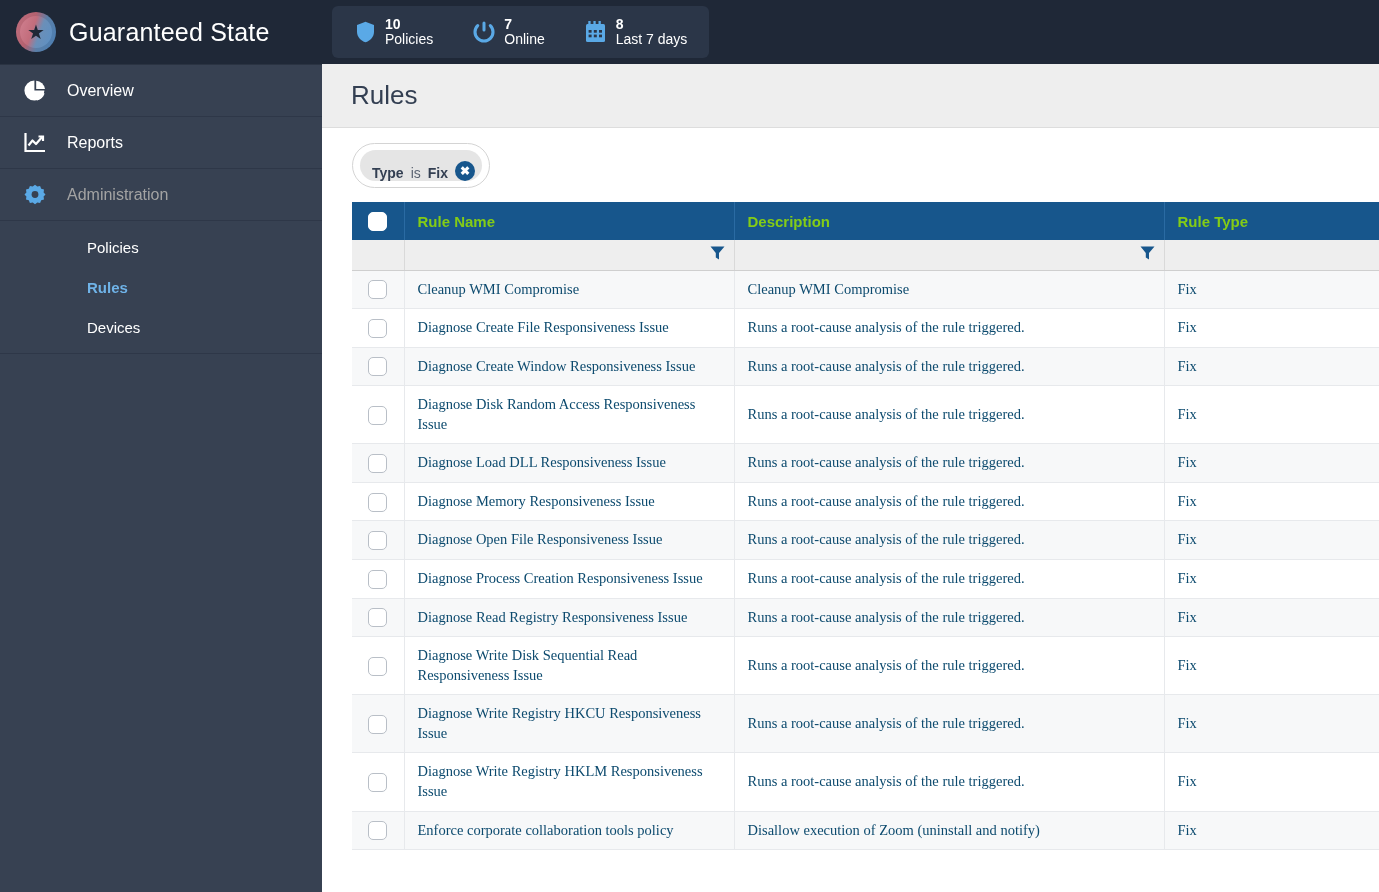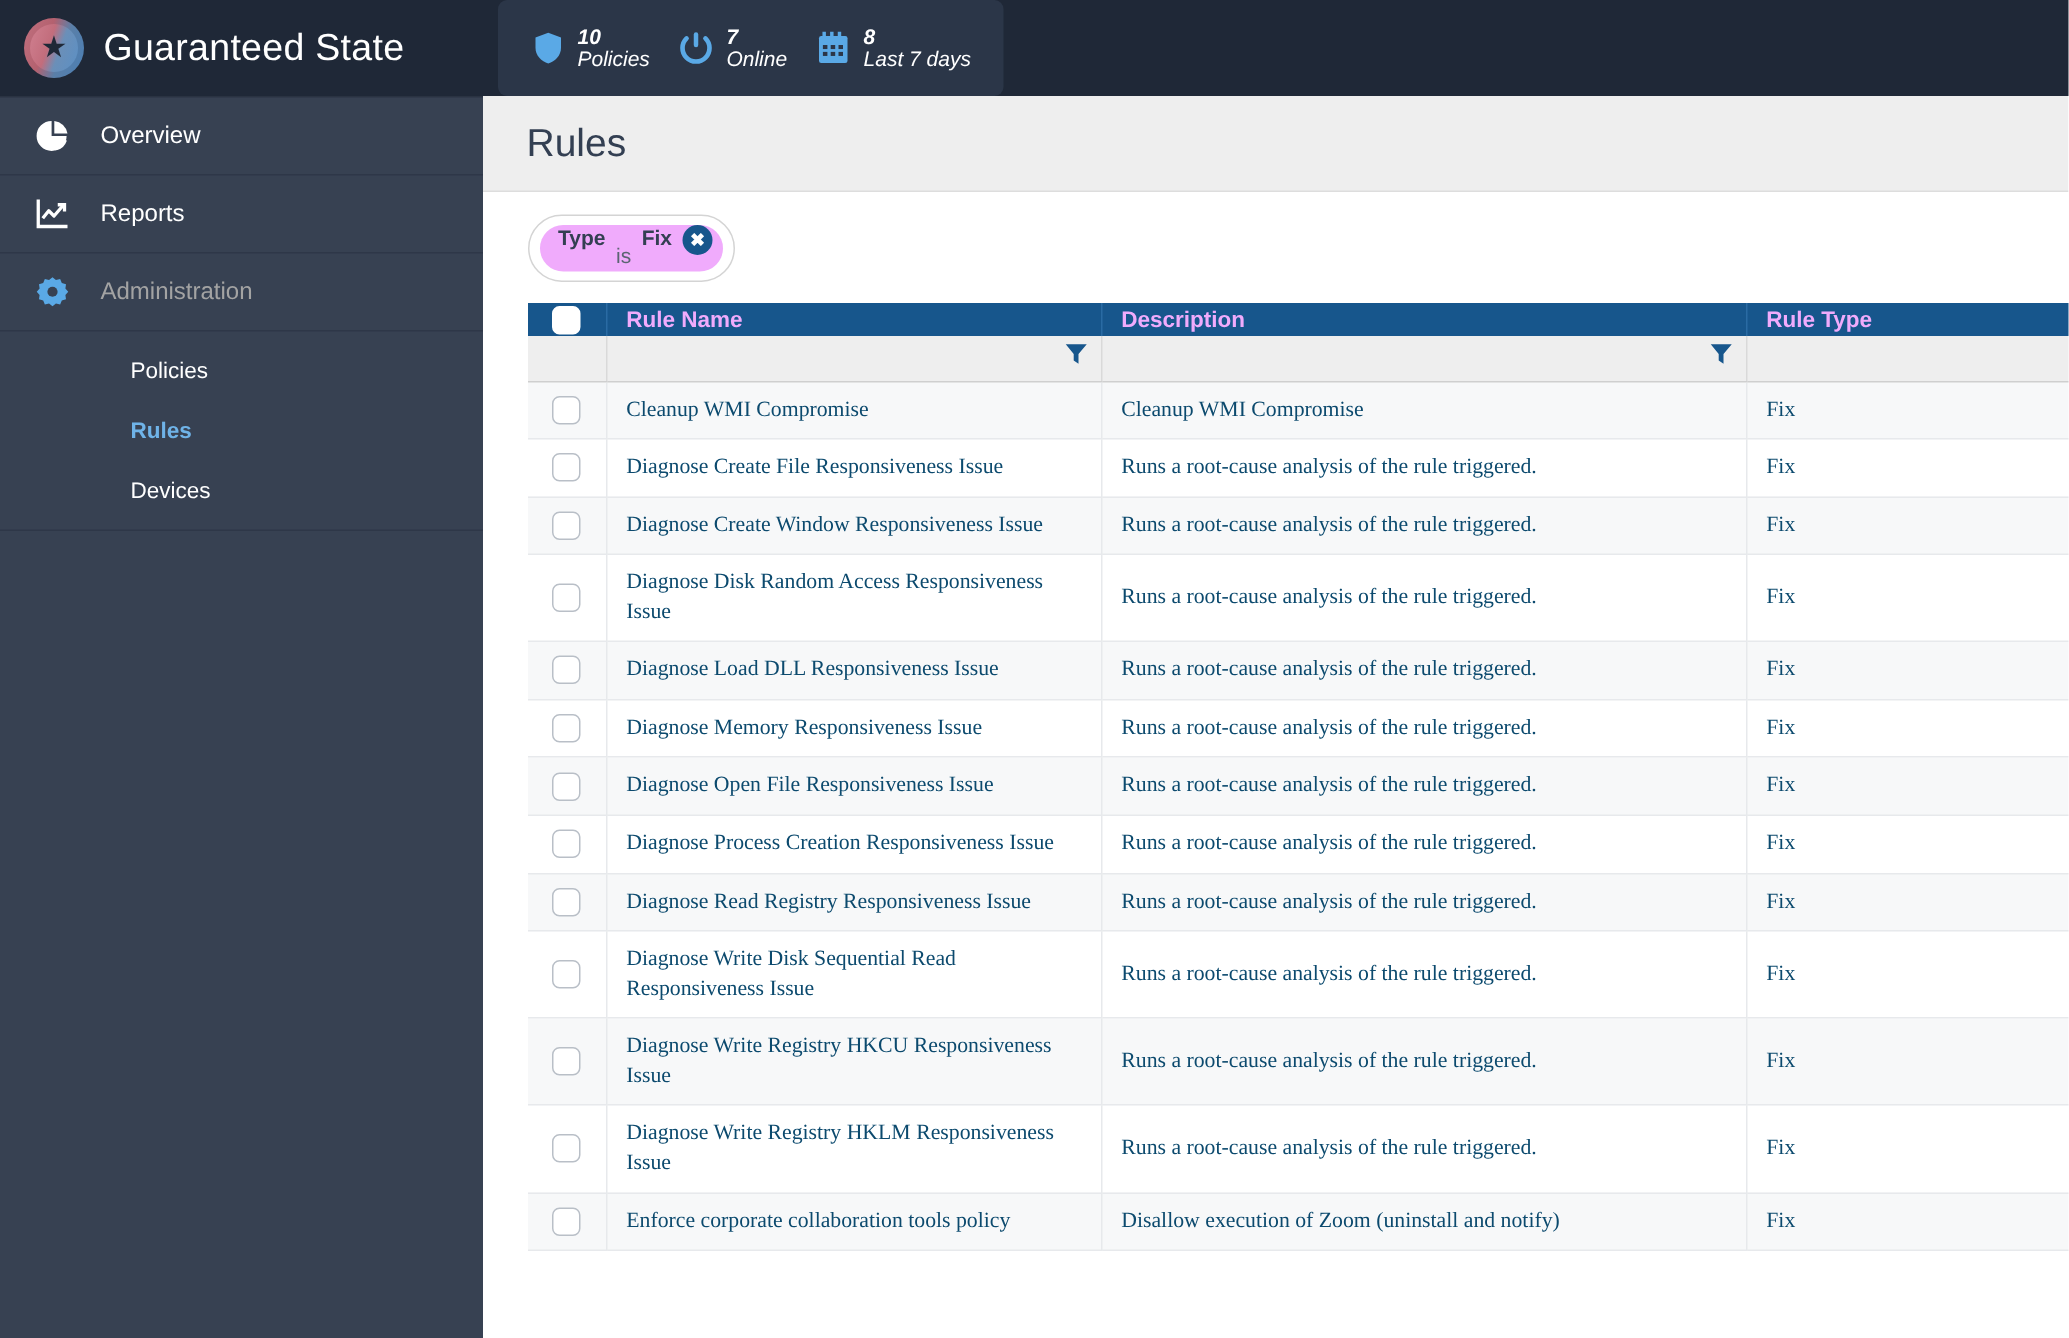--- a/index.html
+++ b/index.html
@@ -40,26 +40,25 @@
     position: relative; z-index: 2;
     color: #1f2837; font-size: 20px; line-height: 20px;
   }
   #brandname {
     color: #ffffff; font-size: 25px; margin-left: 13px;
     font-weight: 400; letter-spacing: .2px; white-space: nowrap;
   }
   #stats {
     background: #2b3648;
     border-radius: 6px;
-    height: 64px;
+    height: 52px;
     display: flex; align-items: center;
     padding: 0 22px;
-    gap: 20px;
+    gap: 40px;
     margin-left: 10px;
-    font-style: italic;
   }
   .stat { display: flex; align-items: center; gap: 9px; }
   .stat .sicon { width: 22px; height: 24px; display: flex; align-items: center; justify-content: center; color: #5aa9e6; }
   .stat .stxt { display: flex; flex-direction: column; line-height: 1.05; }
   .stat .snum { color: #ffffff; font-size: 14px; font-weight: bold; }
   .stat .slbl { color: #ffffff; font-size: 14px; font-weight: 400; }
 
   
   #sidebar {
     position: absolute; top: 64px; left: 0;
@@ -106,45 +105,45 @@
   #pagetitle { font-size: 26px; color: #333f52; font-weight: 400; }
 
   #filterzone { height: 74px; display: flex; align-items: center; padding-left: 30px; }
   #chip {
     display: inline-flex; align-items: center;
     height: 45px; border: 1px solid #d4d4d4; border-radius: 24px;
     background: #ffffff; padding: 0 7px;
     cursor: pointer;
   }
   #chipinner {
-    display: inline-flex; align-items: flex-start; gap: 7px;
-    background: #f0abfc; border-radius: 18px;
+    display: inline-flex; align-items: flex-end; gap: 7px;
+    background: #e5e5e5; border-radius: 18px;
     height: 31px; padding: 0 7px 0 12px;
   }
   #chipinner .ct { font-size: 14px; color: #333f52; font-weight: bold; }
   #chipinner .cm { font-size: 14px; color: #5b6472; font-weight: 400; margin-top: 12px; }
   #chipx {
     width: 20px; height: 20px; border-radius: 50%;
     background: #17568c; color: #ffffff;
     display: inline-flex; align-items: center; justify-content: center;
     font-size: 12px; font-weight: bold; line-height: 1;
   }
 
   
   #tablewrap { padding-left: 30px; width: 1057px; }
   table { border-collapse: collapse; table-layout: fixed; width: 1180px; }
   col.c-chk  { width: 52px; }
   col.c-name { width: 330px; }
   col.c-desc { width: 430px; }
   col.c-type { width: 368px; }
 
   thead th {
-    background: #17568c; color: #f0abfc;
+    background: #17568c; color: #84cc16;
     font-size: 15px; font-weight: bold; text-align: left;
-    height: 22px; padding: 0 0 0 13px;
+    height: 38px; padding: 0 0 0 13px;
     border-right: 1px solid #2a6ba3;
     vertical-align: middle;
   }
   thead th.chkcell { padding-left: 0; text-align: center; }
 
   tr.filterrow td {
     background: #eeeeee; height: 30px;
     border-right: 1px solid #d9d9d9;
     border-bottom: 1px solid #cfcfcf;
     padding: 0 9px 0 0;

